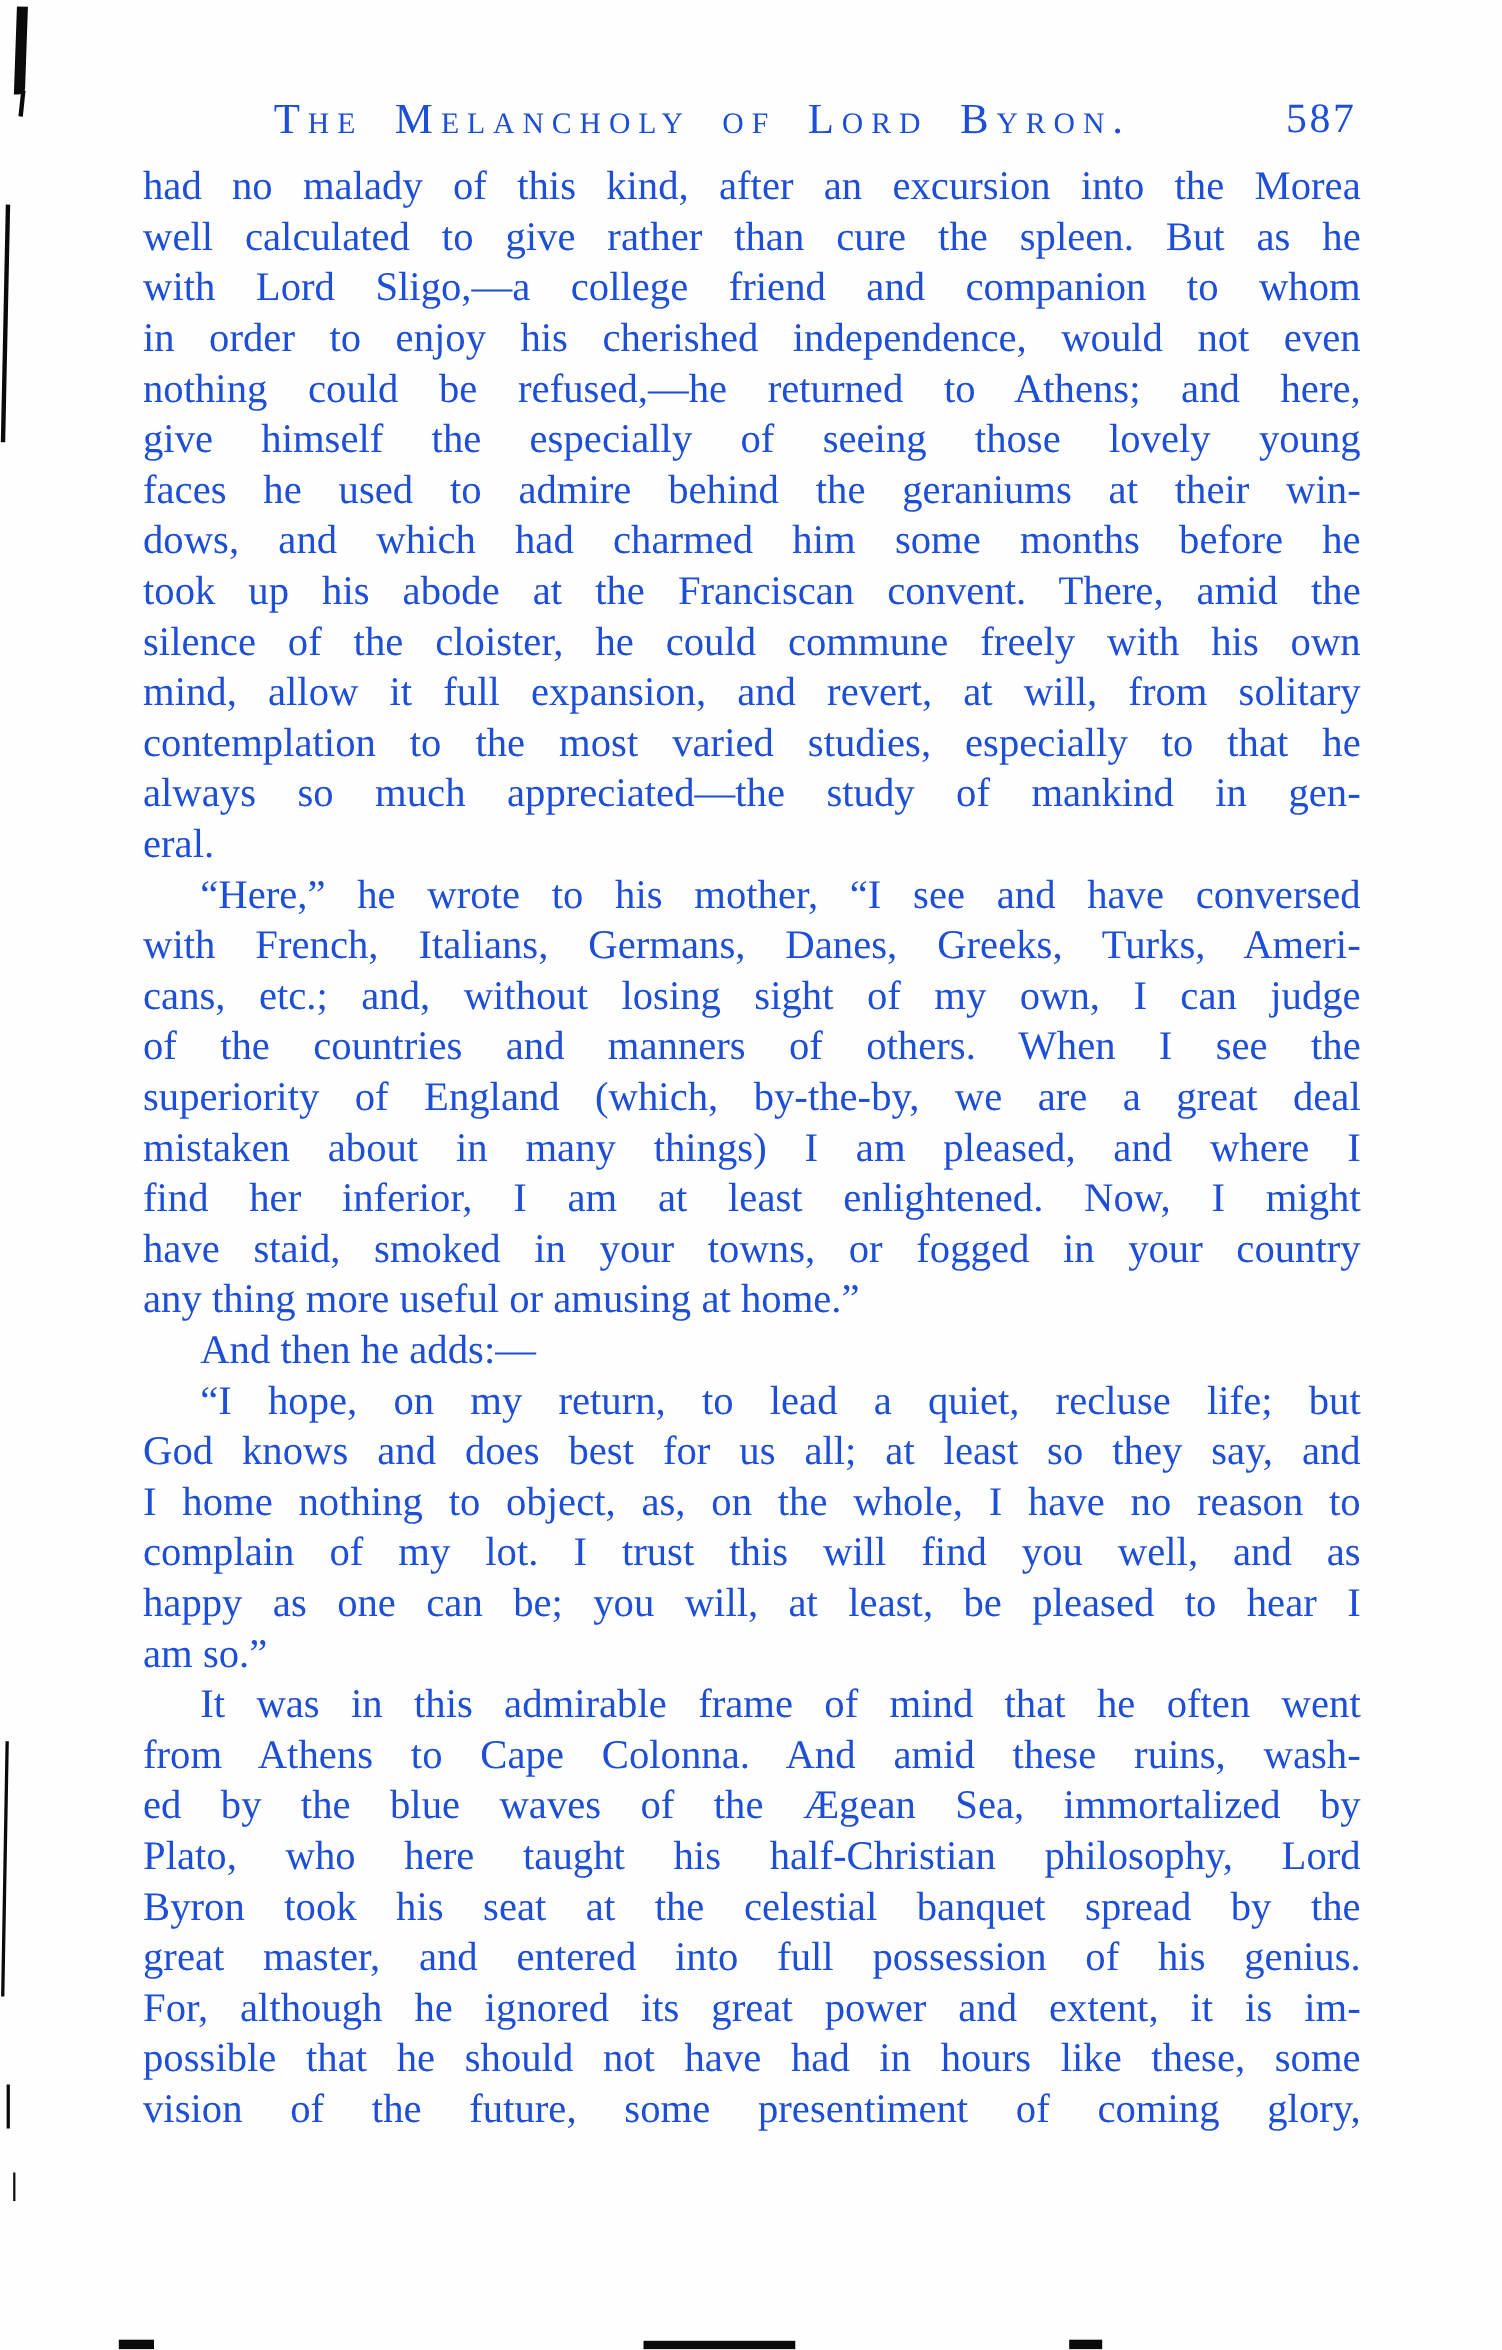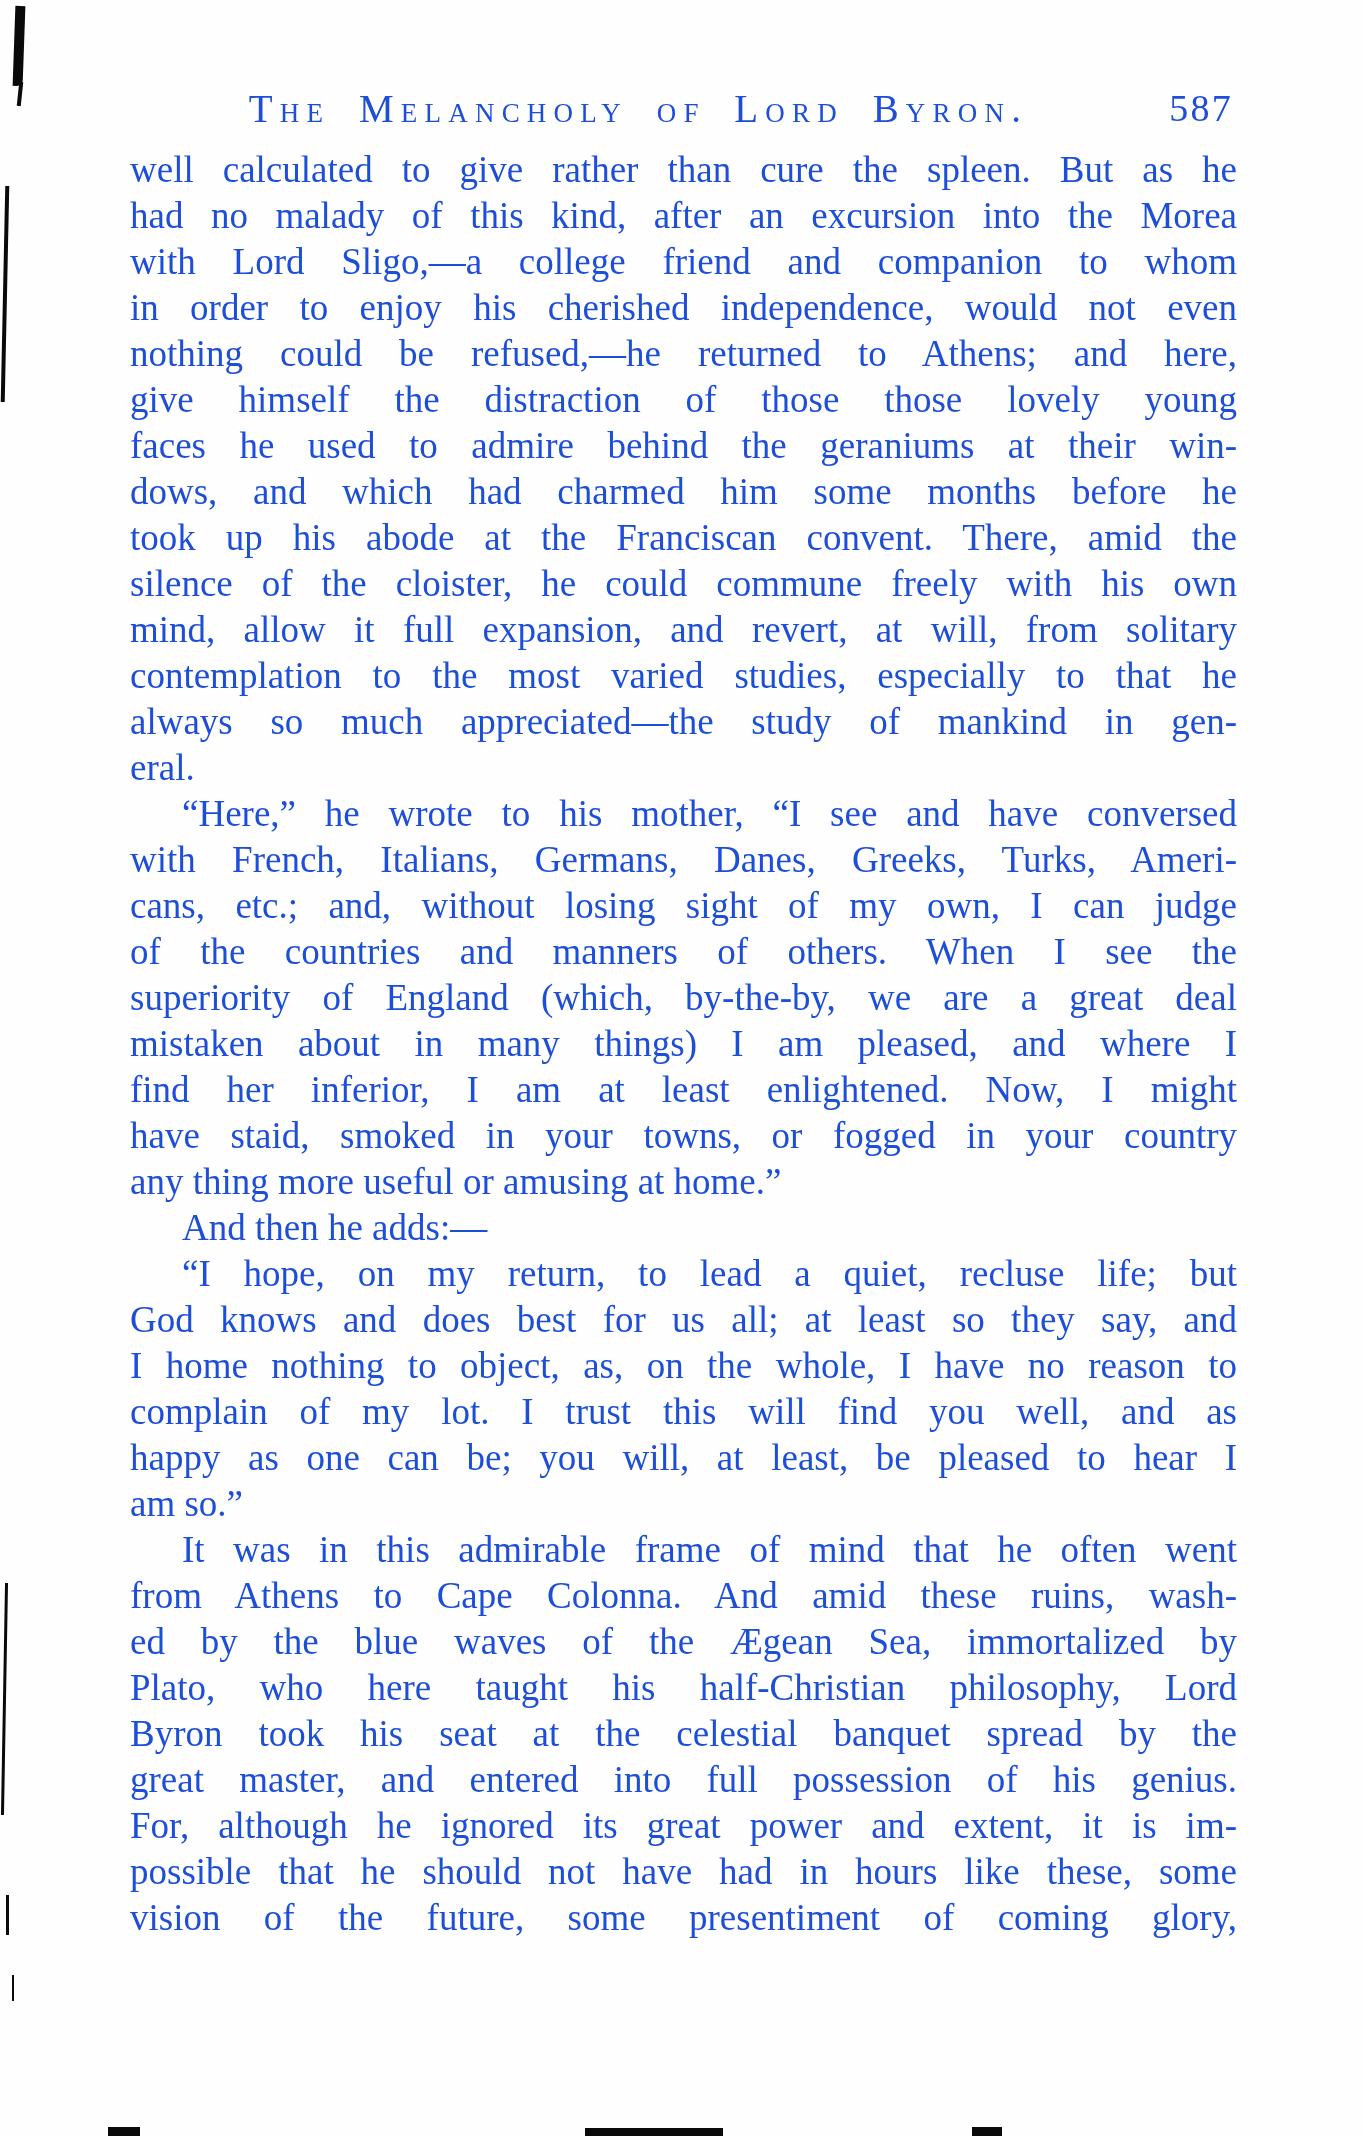--- a/index.html
+++ b/index.html
@@ -101,26 +101,26 @@
   <div class="artifact mark-bottom-center"></div>
   <div class="artifact mark-bottom-right"></div>
 
   <div class="running-header">
     <div class="running-title">The Melancholy of Lord Byron.</div>
     <div class="page-number">587</div>
   </div>
 
   <div class="text-column">
       <div class="paragraph">
+        <div class="line">had no malady of this kind, after an excursion into the Morea</div>
         <div class="line">well calculated to give rather than cure the spleen.  But as he</div>
-        <div class="line">had no malady of this kind, after an excursion into the Morea</div>
         <div class="line">with Lord Sligo,—a college friend and companion to whom</div>
         <div class="line">in order to enjoy his cherished independence, would not even</div>
         <div class="line">nothing could be refused,—he returned to Athens; and here,</div>
-        <div class="line">give himself the distraction of those those lovely young</div>
+        <div class="line">give himself the especially of seeing those lovely young</div>
         <div class="line">faces he used to admire behind the geraniums at their win-</div>
         <div class="line">dows, and which had charmed him some months before he</div>
         <div class="line">took up his abode at the Franciscan convent.  There, amid the</div>
         <div class="line">silence of the cloister, he could commune freely with his own</div>
         <div class="line">mind, allow it full expansion, and revert, at will, from solitary</div>
         <div class="line">contemplation to the most varied studies, especially to that he</div>
         <div class="line">always so much appreciated—the study of mankind in gen-</div>
         <div class="line last-line">eral.</div>
       </div>
       <div class="paragraph">

